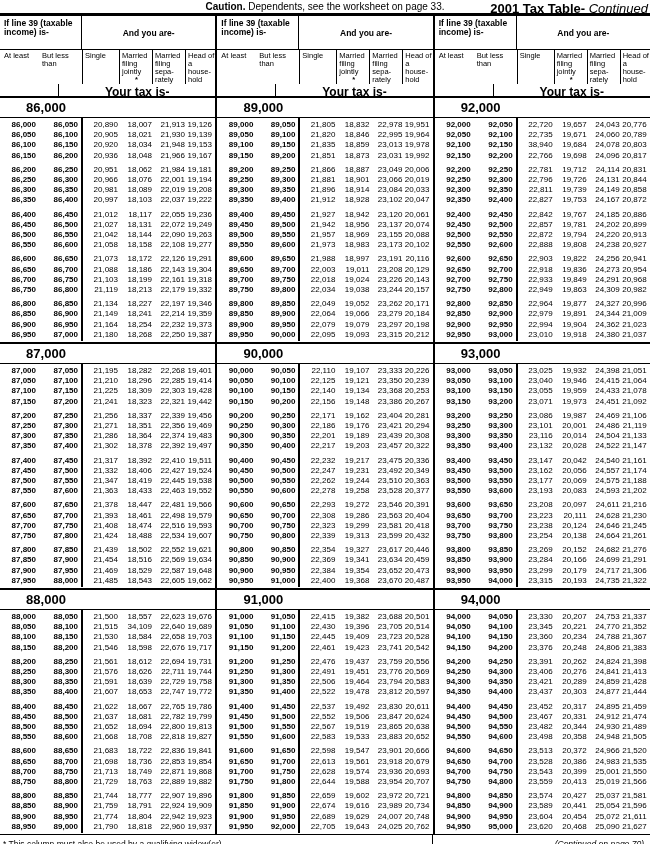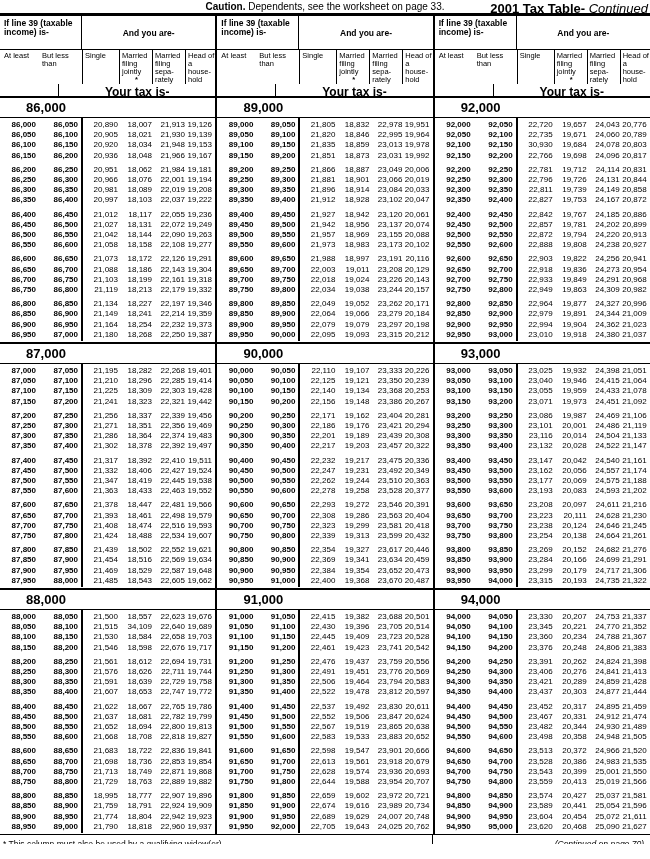--- a/index.html
+++ b/index.html
@@ -585,21 +585,21 @@
                   <span class="c2">21,729</span>
                   <span class="c3">18,763</span>
                   <span class="c4">22,889</span>
                   <span class="c5">19,882</span>
                 </div>
               </div>
               <div class="grp">
                 <div class="trow">
                   <span class="c0">88,800</span>
                   <span class="c1">88,850</span>
-                  <span class="c2">18,995</span>
+                  <span class="c2">21,744</span>
                   <span class="c3">18,777</span>
                   <span class="c4">22,907</span>
                   <span class="c5">19,896</span>
                 </div>
                 <div class="trow">
                   <span class="c0">88,850</span>
                   <span class="c1">88,900</span>
                   <span class="c2">21,759</span>
                   <span class="c3">18,791</span>
                   <span class="c4">22,924</span>
@@ -1221,21 +1221,21 @@
                   <span class="c0">92,050</span>
                   <span class="c1">92,100</span>
                   <span class="c2">22,735</span>
                   <span class="c3">19,671</span>
                   <span class="c4">24,060</span>
                   <span class="c5">20,789</span>
                 </div>
                 <div class="trow">
                   <span class="c0">92,100</span>
                   <span class="c1">92,150</span>
-                  <span class="c2">30,930</span>
+                  <span class="c2">38,940</span>
                   <span class="c3">19,684</span>
                   <span class="c4">24,078</span>
                   <span class="c5">20,803</span>
                 </div>
                 <div class="trow">
                   <span class="c0">92,150</span>
                   <span class="c1">92,200</span>
                   <span class="c2">22,766</span>
                   <span class="c3">19,698</span>
                   <span class="c4">24,096</span>

